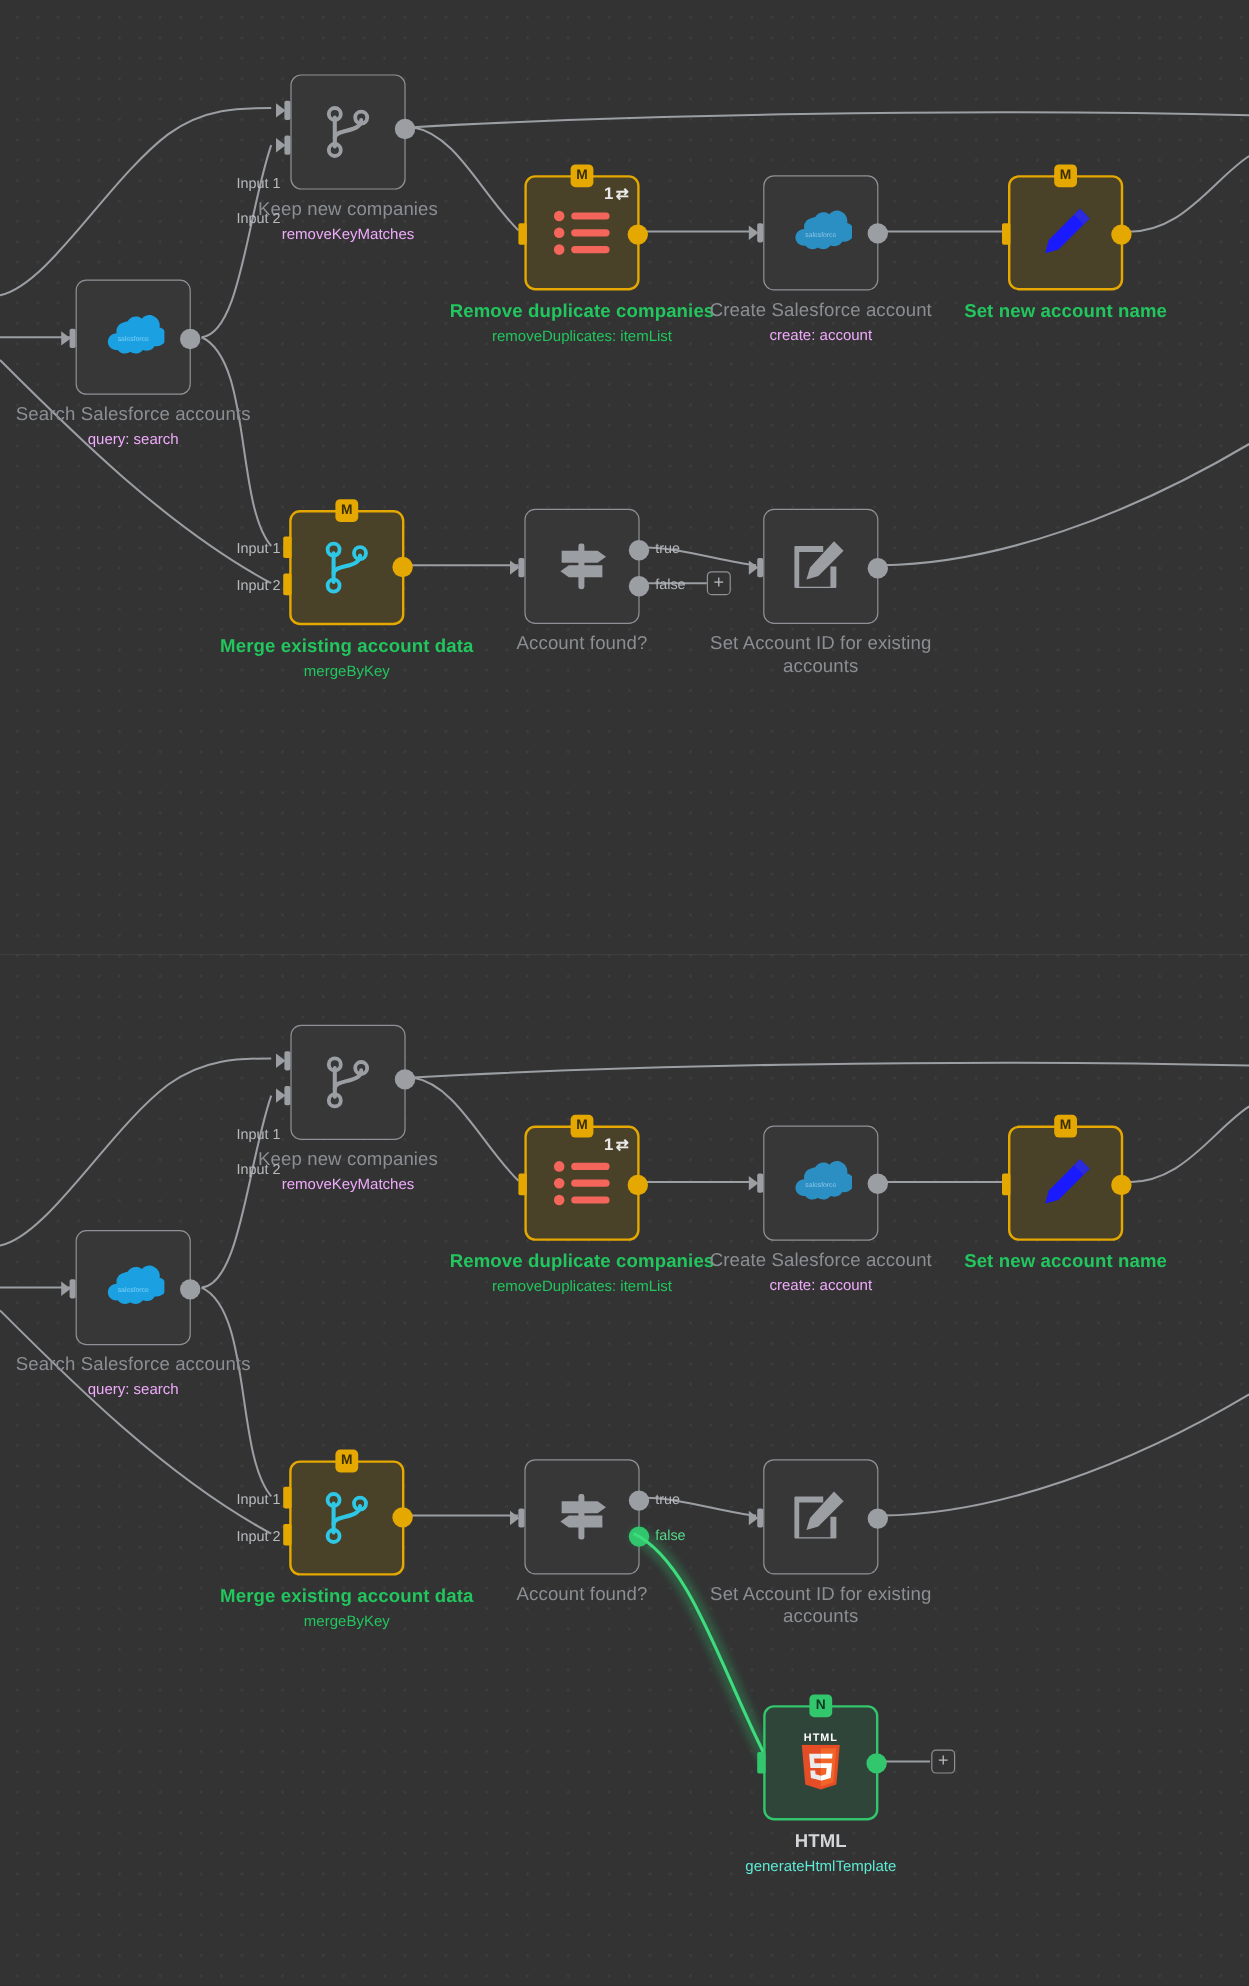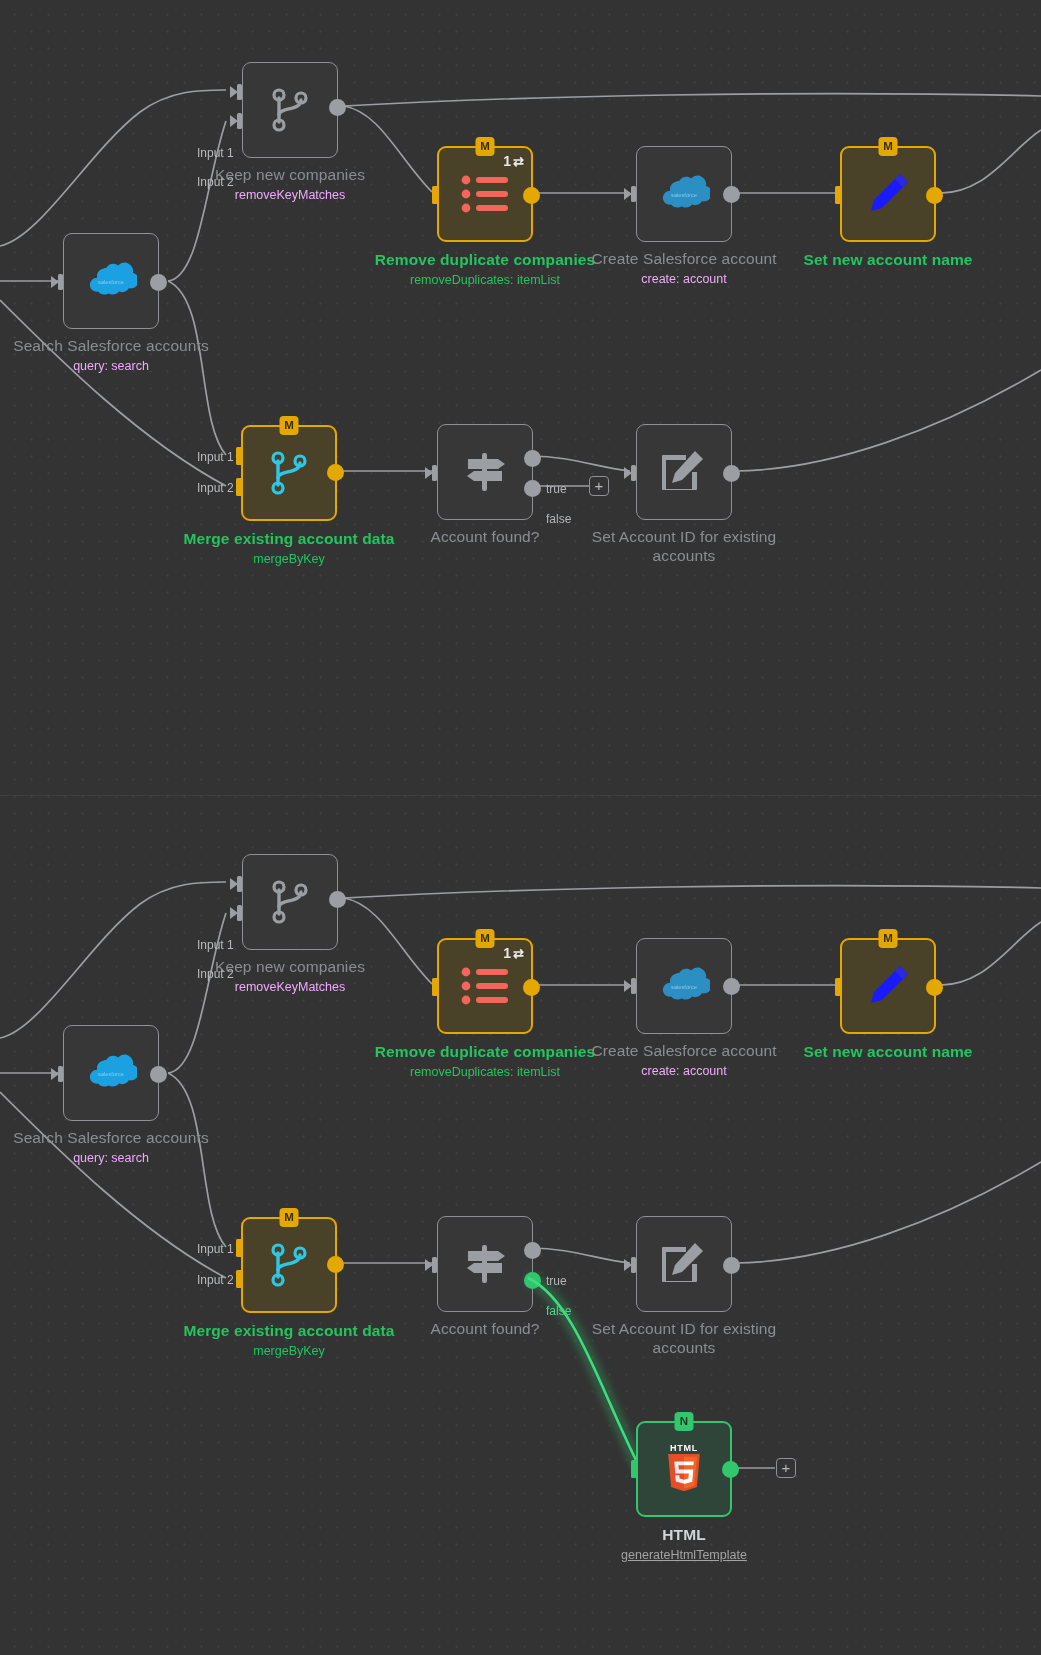--- a/index.html
+++ b/index.html
@@ -88,21 +88,21 @@
   .cap-sub {
     font-size: 12.5px;
     line-height: 17px;
     margin-top: 3px;
   }
   .dim .cap-title { color: #8b8e93; font-weight: normal; }
   .dim .cap-sub   { color: #f0abfc; }
   .lit .cap-title { color: #22c55e; }
   .lit .cap-sub   { color: #22c55e; }
   .greencap .cap-title { color: #d3d6d9; }
-  .greencap .cap-sub   { color: #a3a3a3; text-decoration: underline; }
+  .greencap .cap-sub   { color: #5eead4; }
 
   
   .port-in {
     position: absolute;
     left: -13px;
     width: 13px; height: 16px;
     z-index: 22;
   }
   .port-in .arrow {
     position: absolute; left: 0; top: 2px;
@@ -137,21 +137,20 @@
     color: #b8bbbf;
     white-space: nowrap;
     z-index: 21;
   }
   .out-label {
     position: absolute;
     font-size: 12px;
     color: #b3b6ba;
     white-space: nowrap;
     z-index: 21;
-    margin-top: 32px;
   }
   .out-label.green-lbl { color: #56d98c; }
 
   
   .plus-btn {
     position: absolute;
     width: 20px; height: 20px;
     border: 1.5px solid #8e9196;
     border-radius: 4px;
     background: #333333;

